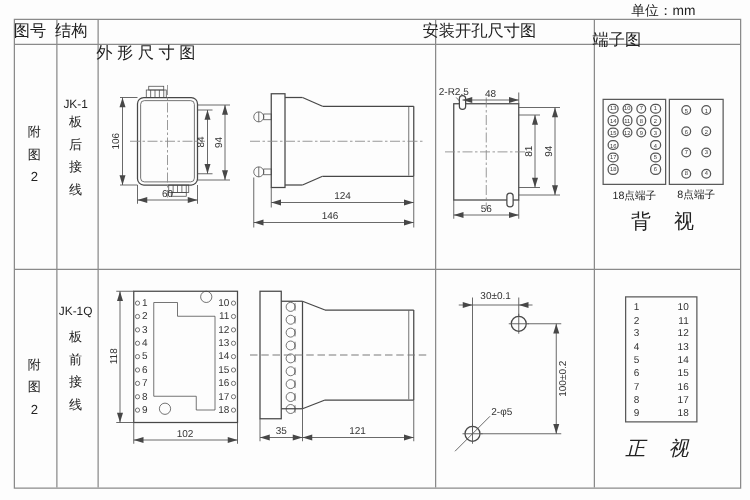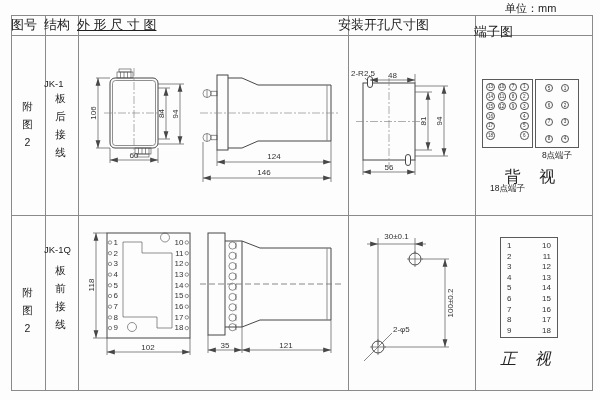--- a/index.html
+++ b/index.html
@@ -5,21 +5,21 @@
   html,body{margin:0;padding:0;}
   body{width:600px;height:400px;position:relative;background:#fdfdfd;
        font-family:"Liberation Sans","DejaVu Sans",sans-serif;color:#333;overflow:hidden;}
   .abs{position:absolute;}
   .unit{font-size:11px;color:#222;}
   .frame{left:11px;top:15px;width:580px;height:374px;border:1px solid #8a8a8a;}
   .vl{position:absolute;top:0;bottom:0;width:1px;background:#8a8a8a;}
   .hl{position:absolute;left:0;right:0;height:1px;background:#8a8a8a;}
   .hdr{font-size:13px;text-align:left;color:#222;line-height:16px;}
   .vstack{font-size:10.5px;text-align:center;line-height:18px;color:#222;}
-  .model{font-size:9.5px;color:#222;}
+  .model{font-size:9.5px;text-align:center;color:#222;}
   svg{position:absolute;overflow:visible;}
   svg text{font-size:8px;fill:#333;}
   .ol{stroke:#474747;stroke-width:1;fill:none;}
   .ol2{stroke:#474747;stroke-width:0.6;fill:none;}
   .dl{stroke:#555;stroke-width:0.7;fill:none;}
   .cl{stroke:#8b8b8b;stroke-width:0.7;fill:none;stroke-dasharray:8 2 2 2;}
   .dash{stroke:#7a7a7a;stroke-width:0.9;fill:none;stroke-dasharray:6 3;}
   .slot{stroke:#474747;stroke-width:1;fill:#fdfdfd;}
   .tnum{font-size:6.3px;}
   .tbox{border:1px solid #5a5a5a;background:#fdfdfd;}
@@ -54,21 +54,21 @@
   <div class="vl" style="left:33px;"></div>
   <div class="vl" style="left:66px;"></div>
   <div class="vl" style="left:336px;"></div>
   <div class="vl" style="left:463px;"></div>
   <div class="hl" style="top:19px;"></div>
   <div class="hl" style="top:199px;"></div>
 </div>
 
 <div class="abs hdr" style="left:11px;top:17px;width:33px;">图号</div>
 <div class="abs hdr" style="left:44px;top:17px;width:33px;font-family:Liberation Serif, serif;">结构</div>
-<div class="abs hdr" style="left:77px;top:17px;width:270px;text-decoration:underline;">外 形 尺 寸 图</div>
+<div class="abs hdr" style="left:77px;top:34px;width:270px;">外 形 尺 寸 图</div>
 <div class="abs hdr" style="left:338px;top:17px;width:127px;">安装开孔尺寸图</div>
 <div class="abs hdr" style="left:474px;top:24px;width:119px;">端子图</div>
 
 <div class="abs vstack" style="left:11px;top:97px;width:33px;">
   <div>附</div>
   <div>图</div>
   <div>2</div>
 </div>
 <div class="abs" style="left:44px;top:78px;width:33px;">
   <div class="model">JK-1</div>
@@ -211,21 +211,21 @@
 <div class="abs tbox t8grid" style="left:535px;top:79px;width:44px;height:69px;box-sizing:border-box;">
   <span class="tc">5</span>
   <span class="tc">1</span>
   <span class="tc">6</span>
   <span class="tc">2</span>
   <span class="tc">7</span>
   <span class="tc">3</span>
   <span class="tc">8</span>
   <span class="tc">4</span>
 </div>
-<div class="abs cap" style="left:480px;top:151px;width:55px;margin-top:32px;">18点端子</div>
+<div class="abs cap" style="left:480px;top:151px;width:55px;">18点端子</div>
 <div class="abs cap" style="left:533px;top:150px;width:48px;">8点端子</div>
 <div class="abs viewcap" style="left:474px;top:167px;width:119px;">背 视</div>
 
 <div class="abs vstack" style="left:11px;top:283px;width:33px;">
   <div>附</div>
   <div>图</div>
   <div>2</div>
 </div>
 <div class="abs" style="left:44px;top:244px;width:33px;">
   <div class="model">JK-1Q</div>

